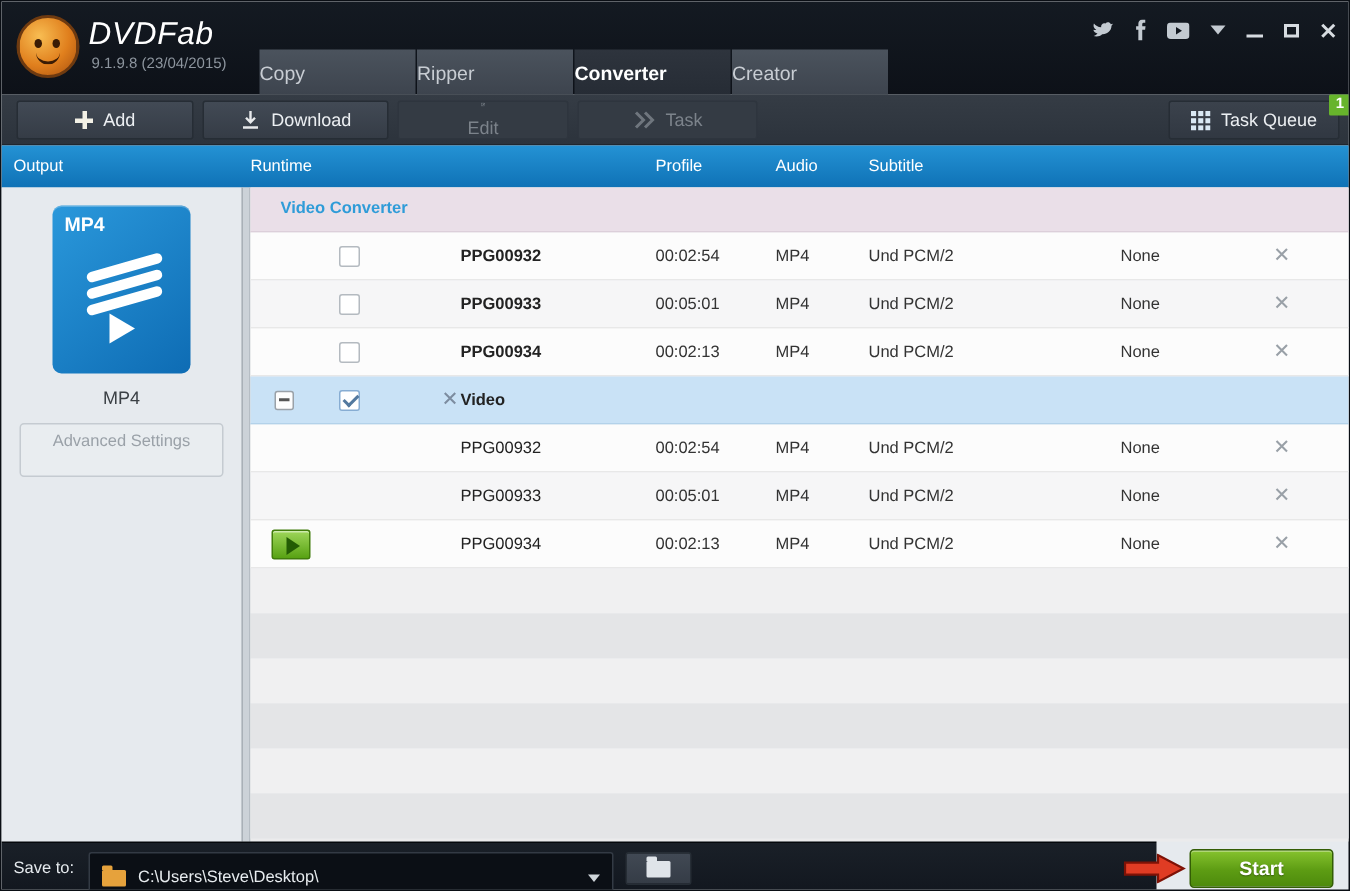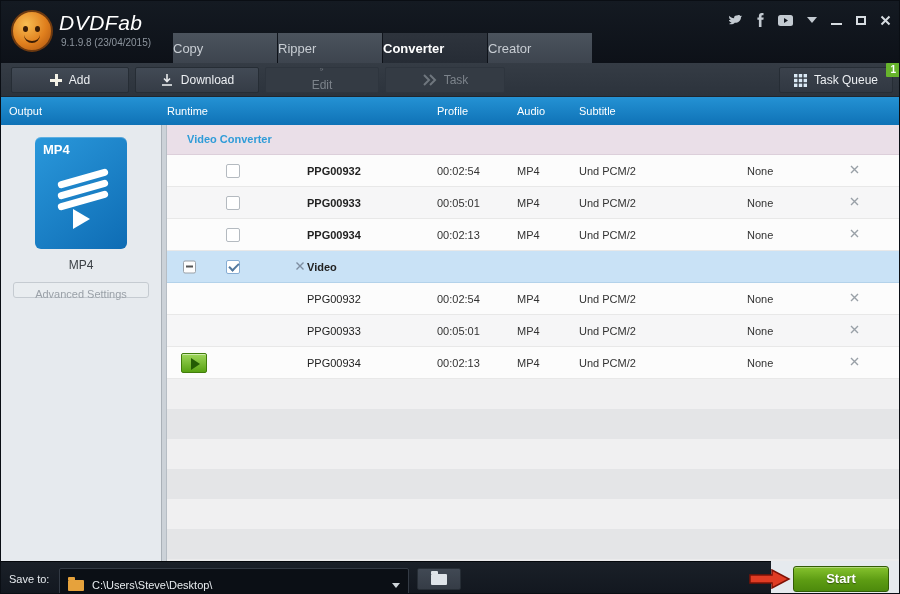--- a/index.html
+++ b/index.html
@@ -57,21 +57,21 @@
   .tablearea { position:absolute; left:166px; top:0; right:0; height:100%; background:#ebebec; }
 
   .fmt-card { position:relative; width:92px; height:112px; margin:12px auto 0; border-radius:6px;
               background:linear-gradient(140deg,#2a98db,#0e6cb4); box-shadow:inset 0 1px 0 rgba(255,255,255,.25); }
   .fmt-card .cap { position:absolute; left:8px; top:5px; color:#fff; font-size:13px; font-weight:bold; }
   .film { position:absolute; left:16px; top:34px; width:60px; height:60px; }
   .film .bar { width:52px; height:7px; background:#fff; border-radius:4px; margin:4px 0 0 6px; transform:rotate(-16deg); }
   .film .ptri { position:absolute; left:22px; bottom:2px; width:0; height:0;
                 border-left:17px solid #fff; border-top:10px solid transparent; border-bottom:10px solid transparent; }
   .fmt-label { margin-top:9px; text-align:center; color:#3b4045; font-size:12px; }
-  .adv-btn { display:block; width:136px; height:16px; margin:10px auto 16px; background:#e9edf0; border:1px solid #c5cbd1;
+  .adv-btn { display:block; width:136px; height:36px; margin:10px auto 16px; background:#e9edf0; border:1px solid #c5cbd1;
              border-radius:3px; color:#9aa1a8; font-size:11px; text-align:center; line-height:22px; }
 
   
   .secrow { height:30px; background:#eadfe8; border-bottom:1px solid #dccfda; color:#2f9cd8; font-weight:bold;
             font-size:11px; line-height:29px; padding-left:20px; }
   .trow { display:grid; grid-template-columns:270px 80px 62px 168px 96px 1fr; align-items:center; height:32px;
           background:#fcfcfc; border-bottom:1px solid #e8e8e8; font-size:11px; color:#333; }
   .trow.alt { background:#f6f6f7; }
   .trow.group { background:#c9e2f6; border-bottom:1px solid #b3d2ea; }
   .cell { white-space:nowrap; }

